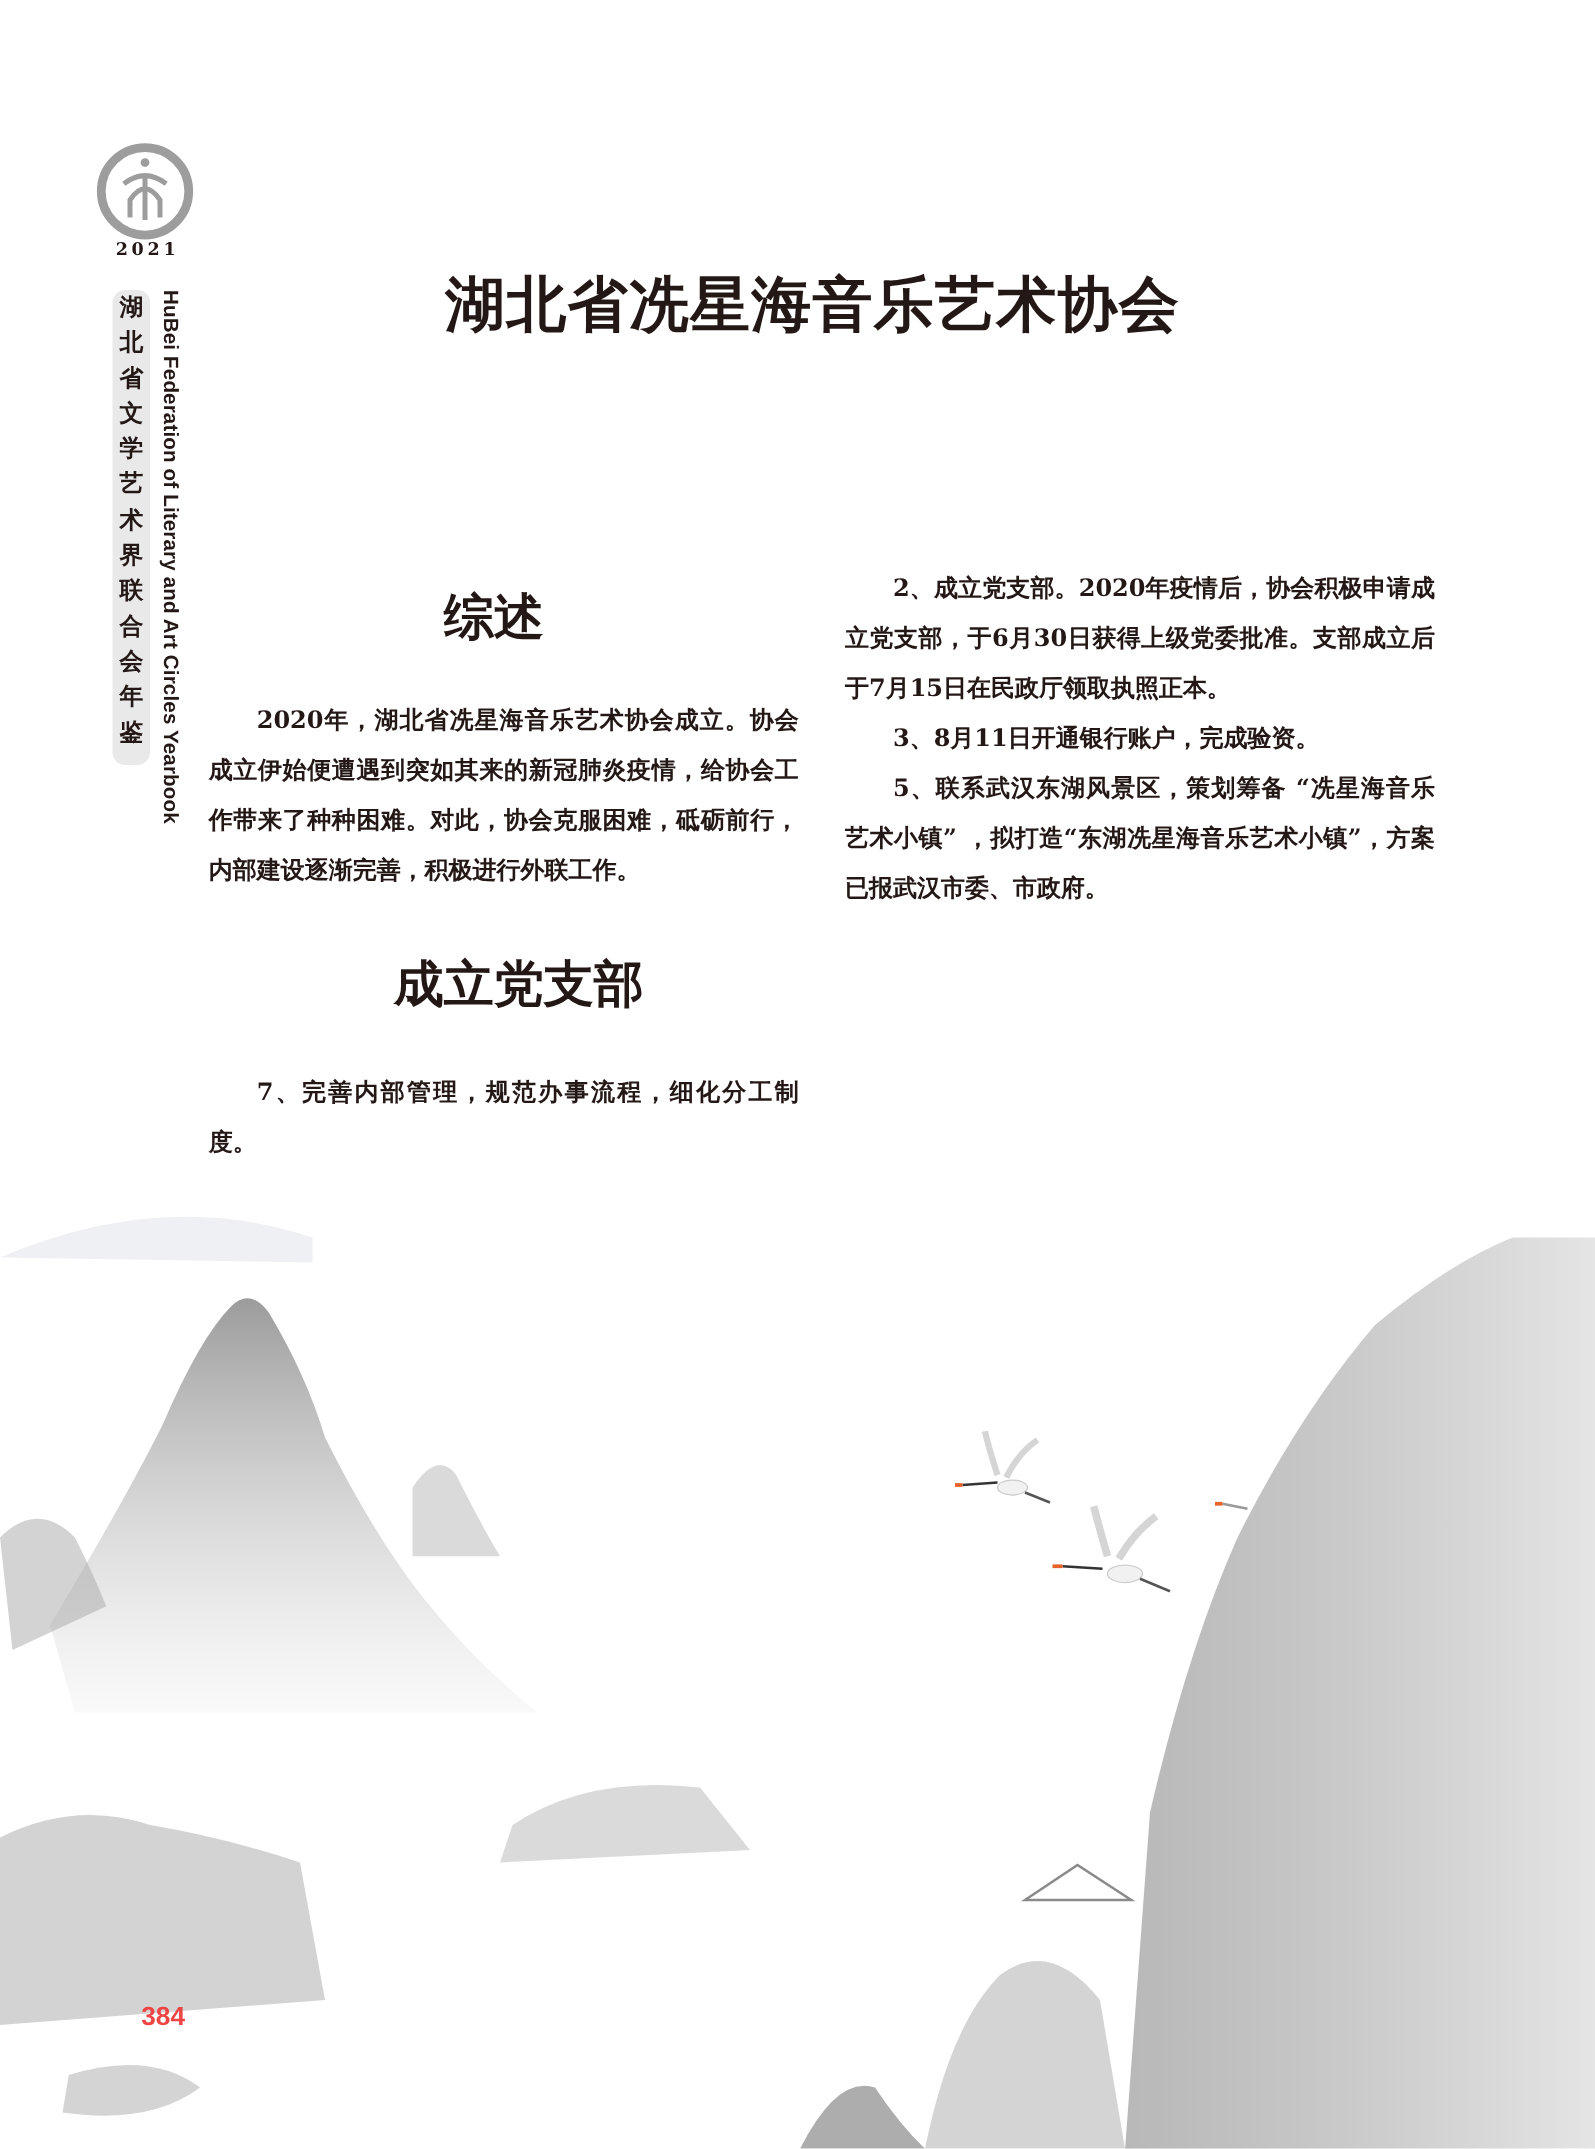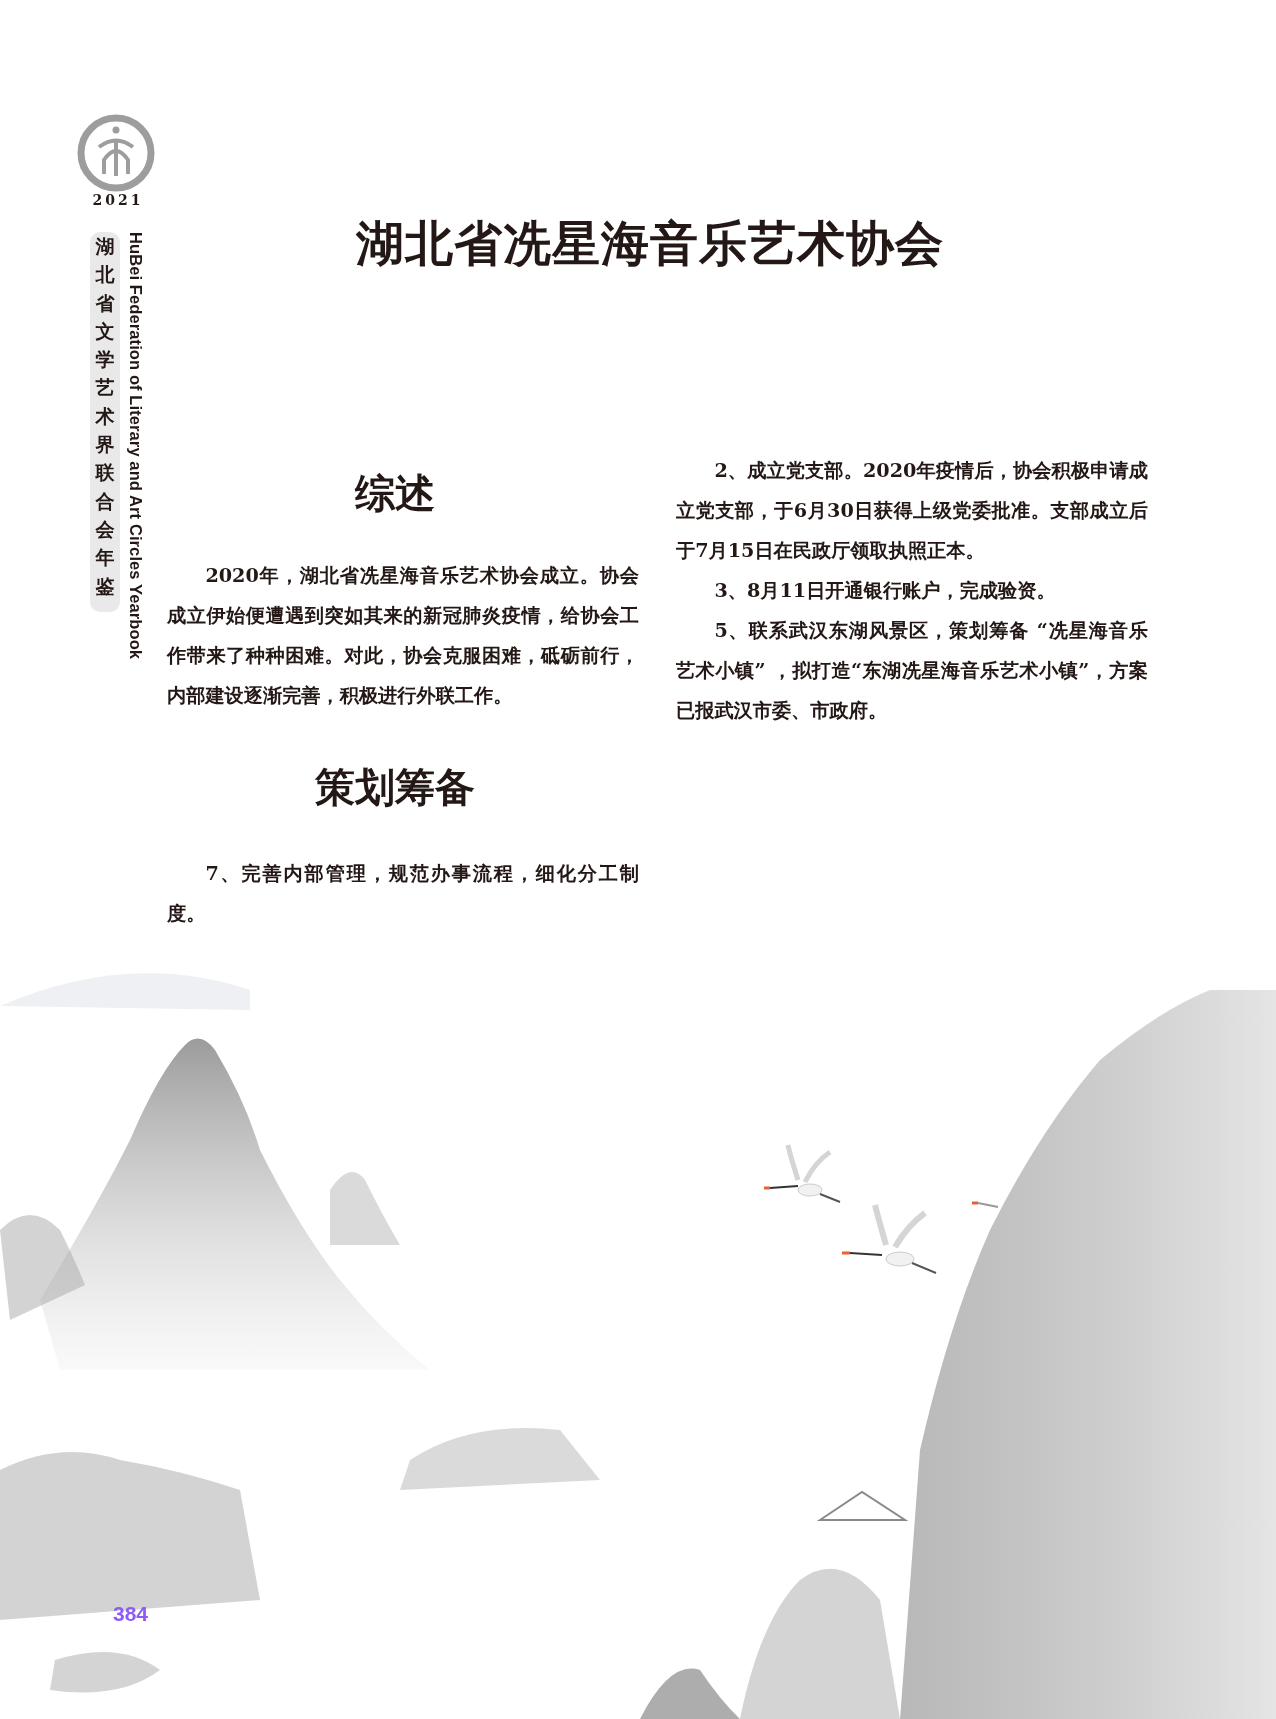--- a/index.html
+++ b/index.html
@@ -18,21 +18,21 @@
   .vert-en { position: absolute; left: 125px; top: 232px; width: 20px; height: 390px;
     writing-mode: vertical-rl; font-family: "Liberation Sans", sans-serif; font-weight: bold;
     font-size: 16.5px; color: #231815; white-space: nowrap; letter-spacing: 0.1px; }
   .title { position: absolute; left: 300px; top: 212px; width: 700px; text-align: center;
     font-family: "DejaVu Serif", serif; font-weight: bold; font-size: 48px; letter-spacing: 1px; color: #231815; }
   .h2 { position: absolute; font-family: "DejaVu Sans", sans-serif; font-weight: bold; font-size: 40px; color: #231815; }
   .para { position: absolute; font-family: "DejaVu Serif", serif; font-weight: bold; font-size: 19.2px;
     line-height: 40px; color: #231815; text-align: justify; }
   .para p { margin: 0; text-indent: 2em; }
   .pagenum { position: absolute; left: 113px; top: 1602px; font-family: "Liberation Sans", sans-serif;
-    font-weight: bold; font-size: 21px; color: #8b5cf6; }
+    font-weight: bold; font-size: 21px; color: #ef4444; }
   .art { position: absolute; left: 0; top: 900px; width: 1276px; height: 819px; }
 </style>
 </head>
 <body>
 
 <svg class="logo" viewBox="0 0 82 82">
   <circle cx="41" cy="41" r="35" fill="none" stroke="#9d9d9e" stroke-width="7"></circle>
   <circle cx="41" cy="18" r="3.5" fill="#9d9d9e"></circle>
   <path d="M24 35 Q41 22 58 35" fill="none" stroke="#9d9d9e" stroke-width="4"></path>
   <path d="M29 62 L29 48 Q41 30 53 48 L53 62" fill="none" stroke="#9d9d9e" stroke-width="4"></path>
@@ -57,21 +57,21 @@
 </div>
 <div class="vert-en">HuBei Federation of Literary and Art Circles Yearbook</div>
 
 <div class="title">湖北省冼星海音乐艺术协会</div>
 
 <div class="h2" style="left:355px; top:466px;">综述</div>
 <div class="para" style="left:167px; top:556px; width:472px;">
   <p>2020年，湖北省冼星海音乐艺术协会成立。协会成立伊始便遭遇到突如其来的新冠肺炎疫情，给协会工作带来了种种困难。对此，协会克服困难，砥砺前行，内部建设逐渐完善，积极进行外联工作。</p>
 </div>
 
-<div class="h2" style="left:315px; top:760px;">策划筹备</div>
+<div class="h2" style="left:315px; top:760px;">成立党支部</div>
 <div class="para" style="left:167px; top:854px; width:472px;">
   <p>7、完善内部管理，规范办事流程，细化分工制度。</p>
 </div>
 
 <div class="para" style="left:676px; top:451px; width:472px;">
   <p>2、成立党支部。2020年疫情后，协会积极申请成立党支部，于6月30日获得上级党委批准。支部成立后于7月15日在民政厅领取执照正本。</p>
   <p>3、8月11日开通银行账户，完成验资。</p>
   <p>5、联系武汉东湖风景区，策划筹备 “冼星海音乐艺术小镇” ，拟打造“东湖冼星海音乐艺术小镇”，方案已报武汉市委、市政府。</p>
 </div>
 

